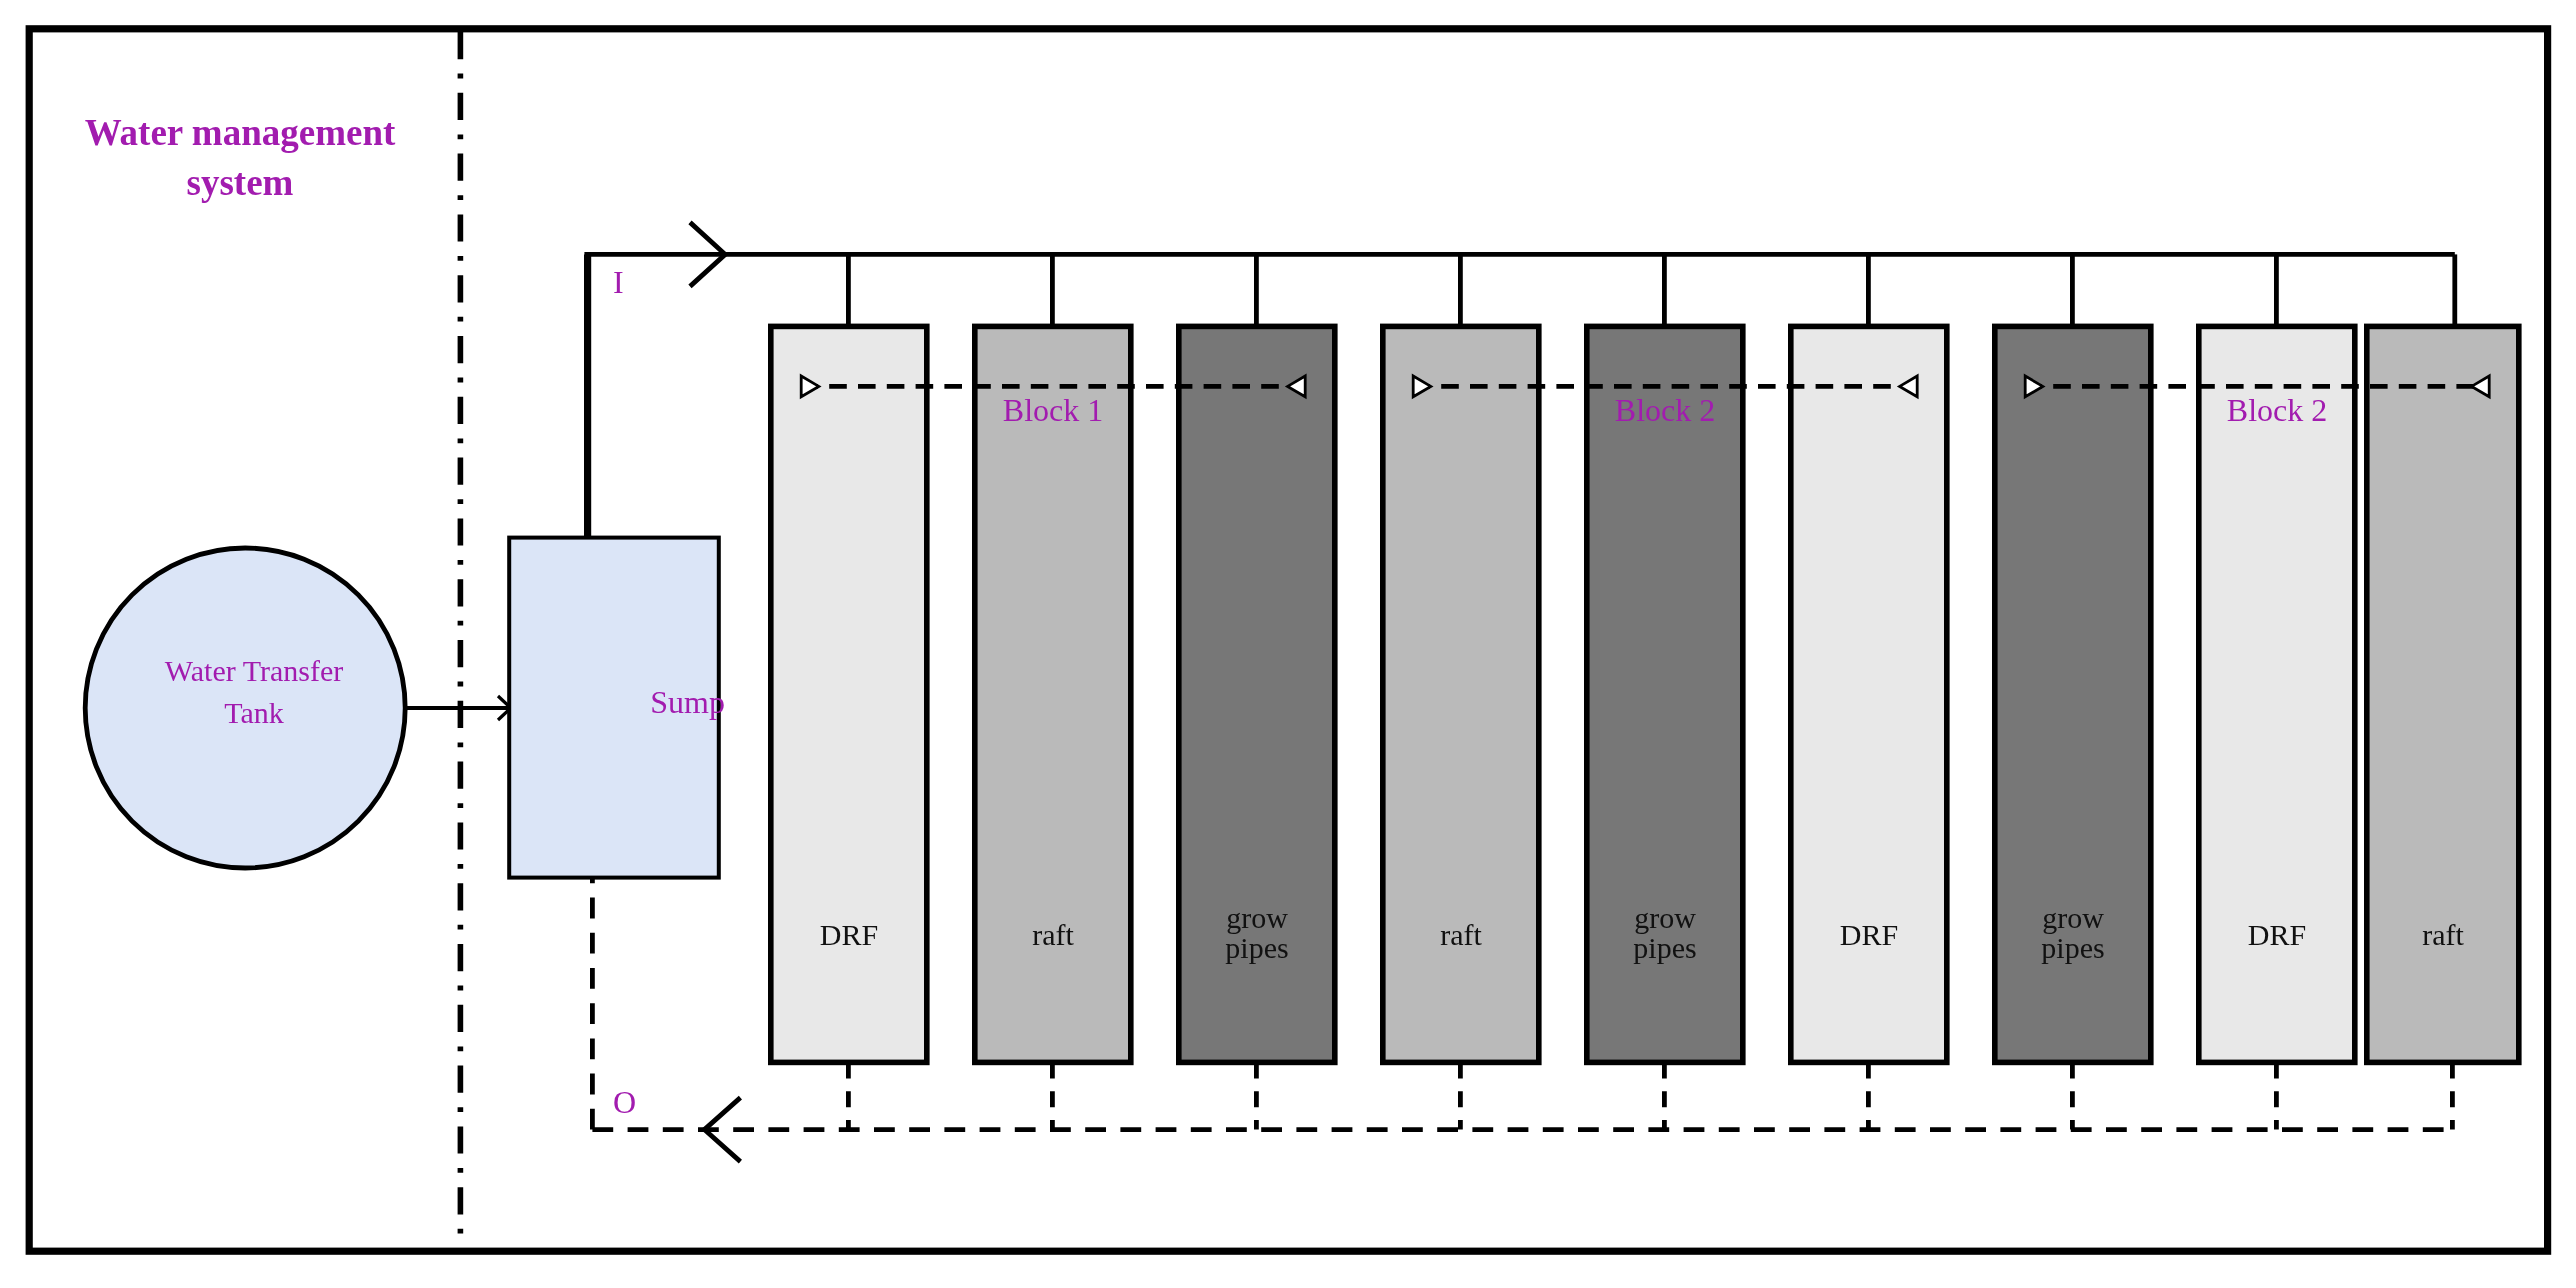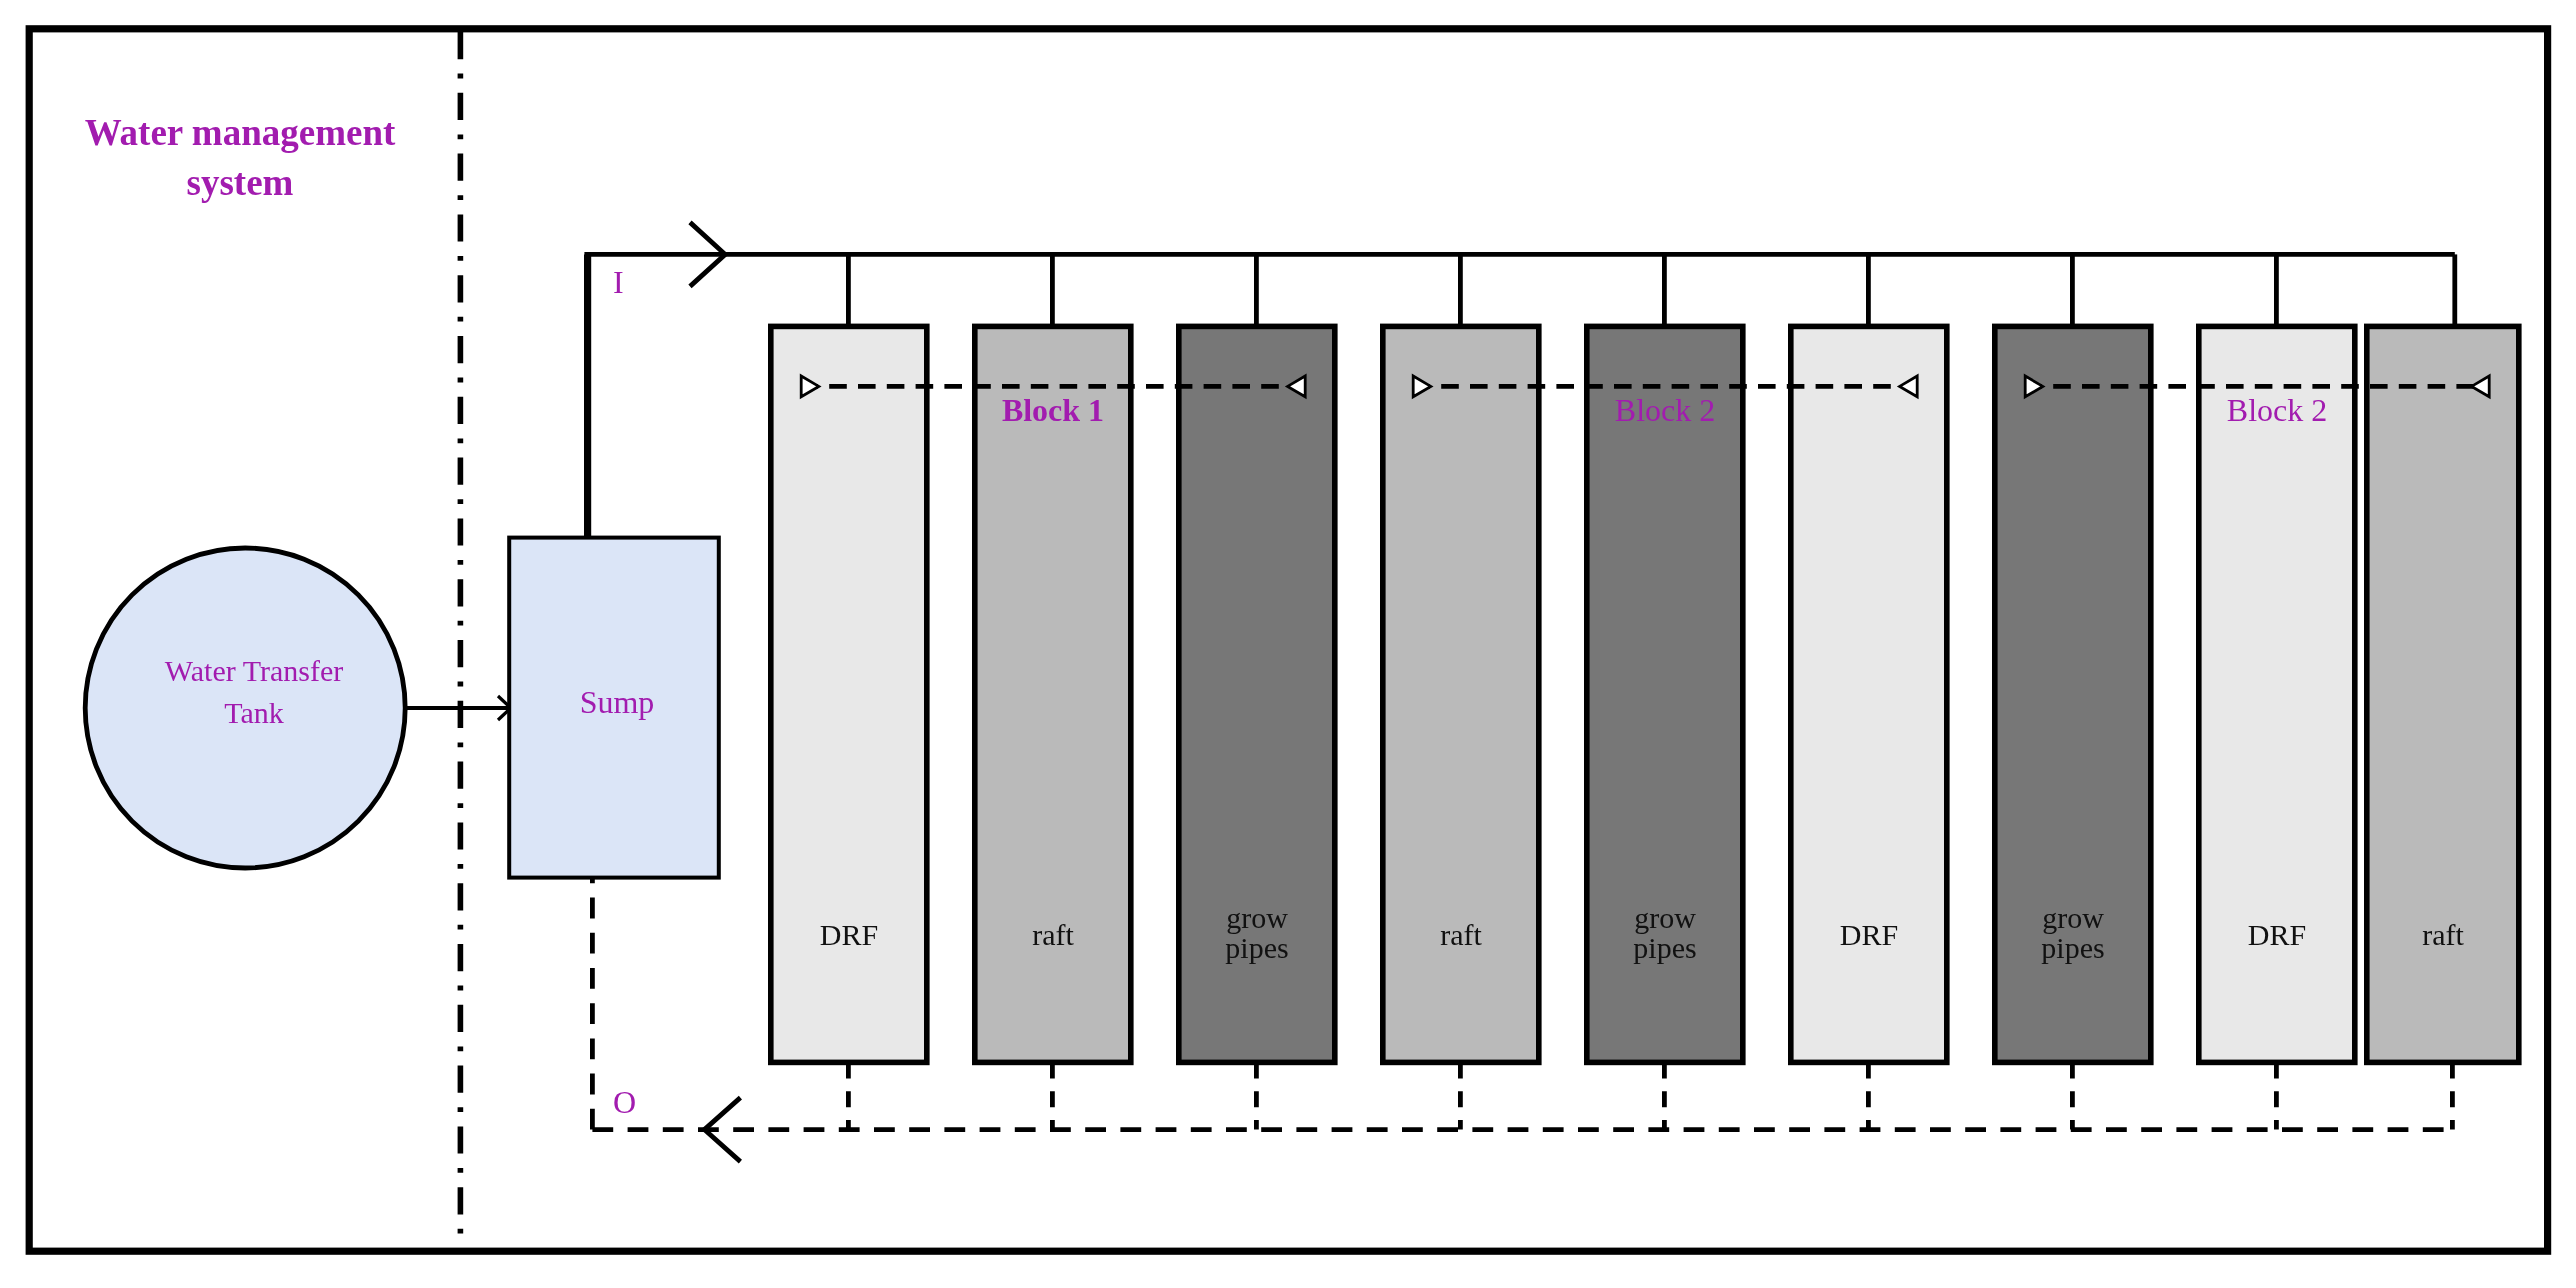--- a/index.html
+++ b/index.html
@@ -17,21 +17,21 @@
     text-align:center;font-weight:bold;font-size:37px;line-height:1.35;
   }
   .hu-title{
     left:864px;top:124px;width:752px;
     text-align:center;font-weight:bold;font-size:37px;
   }
   .tank-lbl{
     left:86px;top:650px;width:336px;
     text-align:center;font-size:30px;line-height:1.4;
   }
-  .sump-lbl{left:509px;top:684px;width:216px;text-align:center;font-size:32px;}
+  .sump-lbl{left:509px;top:684px;width:216px;text-align:right;font-size:32px;}
   .io-lbl{font-size:32px;}
   .block-lbl{font-size:32px;text-align:center;}
   .col-lbl{
     position:absolute;text-align:center;font-size:30px;line-height:1.0;
     color:#111111;white-space:pre;
   }
 </style>
 </head>
 <body>
 
@@ -124,21 +124,21 @@
 
   <div class="lbl tank-lbl">Water Transfer
 Tank</div>
 
   <div class="lbl sump-lbl">Sump</div>
 
   <div class="lbl io-lbl" style="left:613px;top:264px;">I</div>
 
   <div class="lbl io-lbl" style="left:613px;top:1084px;">O</div>
 
-  <div class="lbl block-lbl" style="left:917px;top:392px;width:272px;font-weight:bold;">Block 1</div>
+  <div class="lbl block-lbl" style="left:917px;top:392px;width:272px;">Block 1</div>
   <div class="lbl block-lbl" style="left:1529px;top:392px;width:272px;">Block 2</div>
   <div class="lbl block-lbl" style="left:2141px;top:392px;width:272px;">Block 2</div>
 
   <div class="col-lbl" style="left:771px;top:920px;width:156px;">DRF</div>
   <div class="col-lbl" style="left:975px;top:920px;width:156px;">raft</div>
   <div class="col-lbl" style="left:1179px;top:903px;width:156px;">grow
 pipes</div>
   <div class="col-lbl" style="left:1383px;top:920px;width:156px;">raft</div>
   <div class="col-lbl" style="left:1587px;top:903px;width:156px;">grow
 pipes</div>

